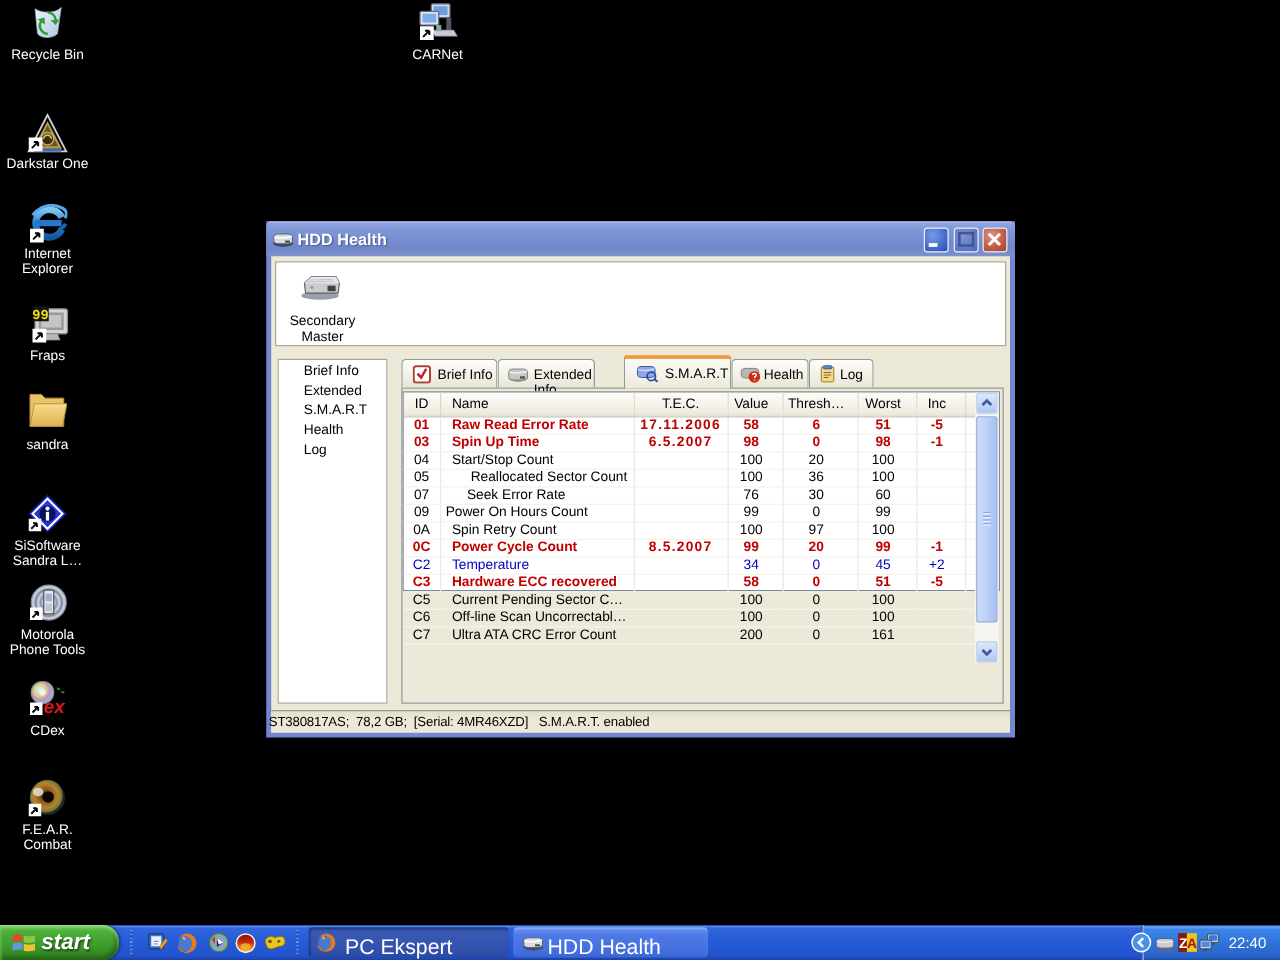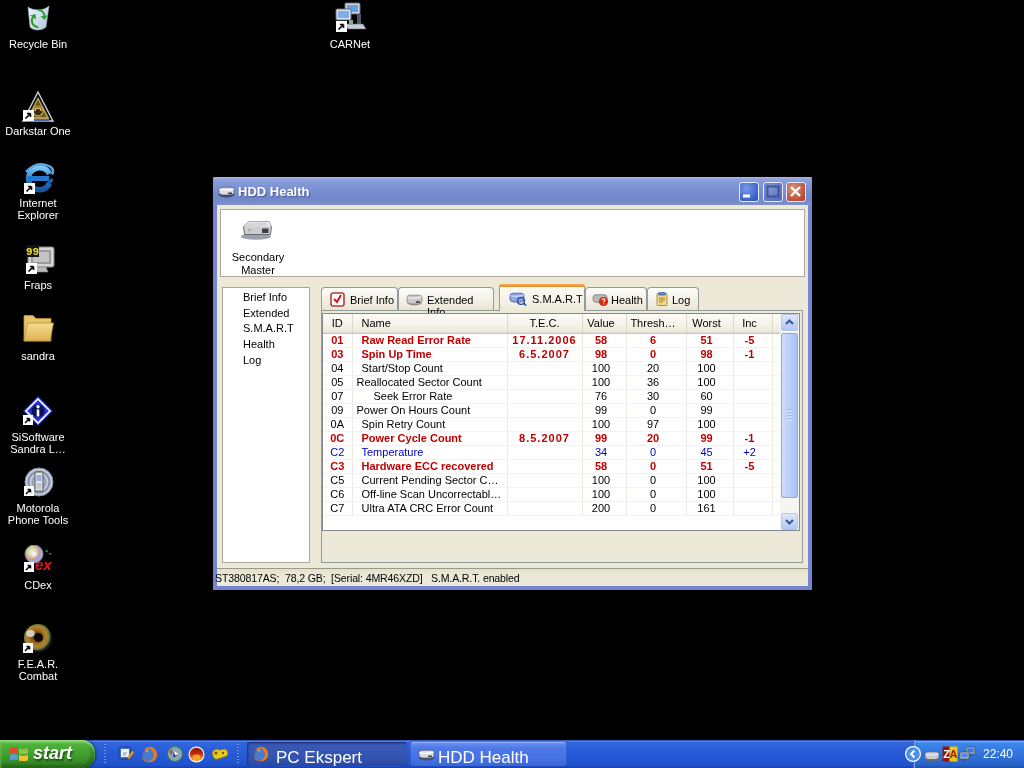--- a/index.html
+++ b/index.html
@@ -21,21 +21,21 @@
 #dmlabel{position:absolute;left:5px;top:74px;width:80px;text-align:center;font-size:11px;line-height:13px;color:#000}
 #listpanel{position:absolute;left:9px;top:110px;width:88px;height:276px;background:#fff;border:1px solid #aca899;font-size:11px;color:#000}
 #listpanel div{position:absolute;left:20px}
 #tabpage{position:absolute;left:108px;top:133px;width:482px;height:253px;border:1px solid #919b9c;background:#ece9d8}
 .tab{position:absolute;top:110px;height:23px;background:linear-gradient(#fdfdfa,#f3f1e6 55%,#e8e5d6);border:1px solid #919b9c;border-bottom:none;border-radius:4px 4px 0 0;font-size:11px;color:#000}
 .tab span{position:absolute;top:6px}
 .tab svg{position:absolute;top:4px}
 #tabsel{top:107px;height:27px;background:linear-gradient(#fcfbf4,#f4f2e8 60%,#ece9d8);z-index:5;border-radius:4px 4px 0 0}
 #tabsel:before{content:"";position:absolute;left:-1px;top:-1px;right:-1px;height:3px;border-radius:3px 3px 0 0;background:linear-gradient(#f9aa53,#e68b2c)}
 
-#tbl{position:absolute;left:109px;top:136px;width:478px;height:218px;background:#fff;border:1px solid #828790}
+#tbl{position:absolute;left:109px;top:136px;width:478px;height:160px;background:#fff;border:1px solid #828790}
 table{border-collapse:collapse;table-layout:fixed;width:457px;font-size:11px}
 th{height:19px;font-weight:normal;background:linear-gradient(#fcfbf7,#f4f2e8 60%,#edebdd 88%,#e2dfd0);border-right:1px solid #ddd9c8;border-bottom:1px solid #c9c6b8;white-space:nowrap;overflow:hidden}
 td{height:14px;border-right:1px solid #eceade;border-bottom:1px solid #f4f3ec;white-space:nowrap;overflow:hidden;padding:0}
 .num{text-align:center;padding-right:6px}
 .rr{color:#c00000;font-weight:bold}
 .rb{color:#0000bf;font-weight:normal}
 
 #sbar{position:absolute;right:0;top:0;width:19px;height:216px;background:#f6f5f2}
 .sbtn{position:absolute;left:1px;width:17px;height:17px;border-radius:2px;border:1px solid #b8c8e8;background:linear-gradient(#dce8fb,#c2d5f8 60%,#b0c6f2)}
 #sthumb{position:absolute;left:1px;top:19px;width:17px;height:165px;border-radius:2px;border:1px solid #92a8e0;background:linear-gradient(90deg,#cfdcfa,#bcd0f8 50%,#a8bff0)}
@@ -244,21 +244,21 @@
     <div style="top:66px">Log</div>
   </div>
   <div id="tabpage"></div>
   <div class="tab" style="left:108px;width:77px">
     <svg style="left:8px" width="15" height="15" viewBox="0 0 15 15">
           <rect x="1" y="1" width="13" height="13" rx="2" fill="#fff" stroke="#b04030" stroke-width="1.6"></rect>
           <path d="M4 7 L7 10 L11 3" fill="none" stroke="#c41e1e" stroke-width="2"></path>
         </svg>
     <span style="left:28px">Brief Info</span>
   </div>
-  <div class="tab" style="left:185px;width:96px">
+  <div class="tab" style="left:185px;width:78px">
     <svg style="left:7px" width="17" height="15" viewBox="0 0 17 15">
           <ellipse cx="8.5" cy="10.5" rx="7.5" ry="3" fill="#9a9a9a"></ellipse>
           <path d="M1 5.5 Q1 3.5 4 3.2 L13 3.2 Q16 3.5 16 5.5 L16 9.5 Q16 11.8 12 12 L5 12 Q1 11.8 1 9.5 Z" fill="#c8c8c8" stroke="#777" stroke-width=".7"></path>
           <path d="M1.5 5.5 Q5 7.5 15.5 5.2" fill="none" stroke="#eee" stroke-width="1.2"></path>
           <rect x="10" y="9" width="4" height="2" fill="#555"></rect>
         </svg>
     <span style="left:28px">Extended Info</span>
   </div>
   <div class="tab" id="tabsel" style="left:286px;width:86px">
     <svg style="left:9px;top:6px" width="18" height="15" viewBox="0 0 18 15">
@@ -333,21 +333,21 @@
               <td style="padding-left:9px">Start/Stop Count</td>
               <td></td>
               <td class="num">100</td>
               <td class="num">20</td>
               <td class="num">100</td>
               <td></td>
               <td></td>
             </tr>
       <tr>
               <td style="text-align:center">05</td>
-              <td style="padding-left:4px">Reallocated Sector Count</td>
+              <td style="padding-left:24px">Reallocated Sector Count</td>
               <td></td>
               <td class="num">100</td>
               <td class="num">36</td>
               <td class="num">100</td>
               <td></td>
               <td></td>
             </tr>
       <tr>
               <td style="text-align:center">07</td>
               <td style="padding-left:21px">Seek Error Rate</td>

